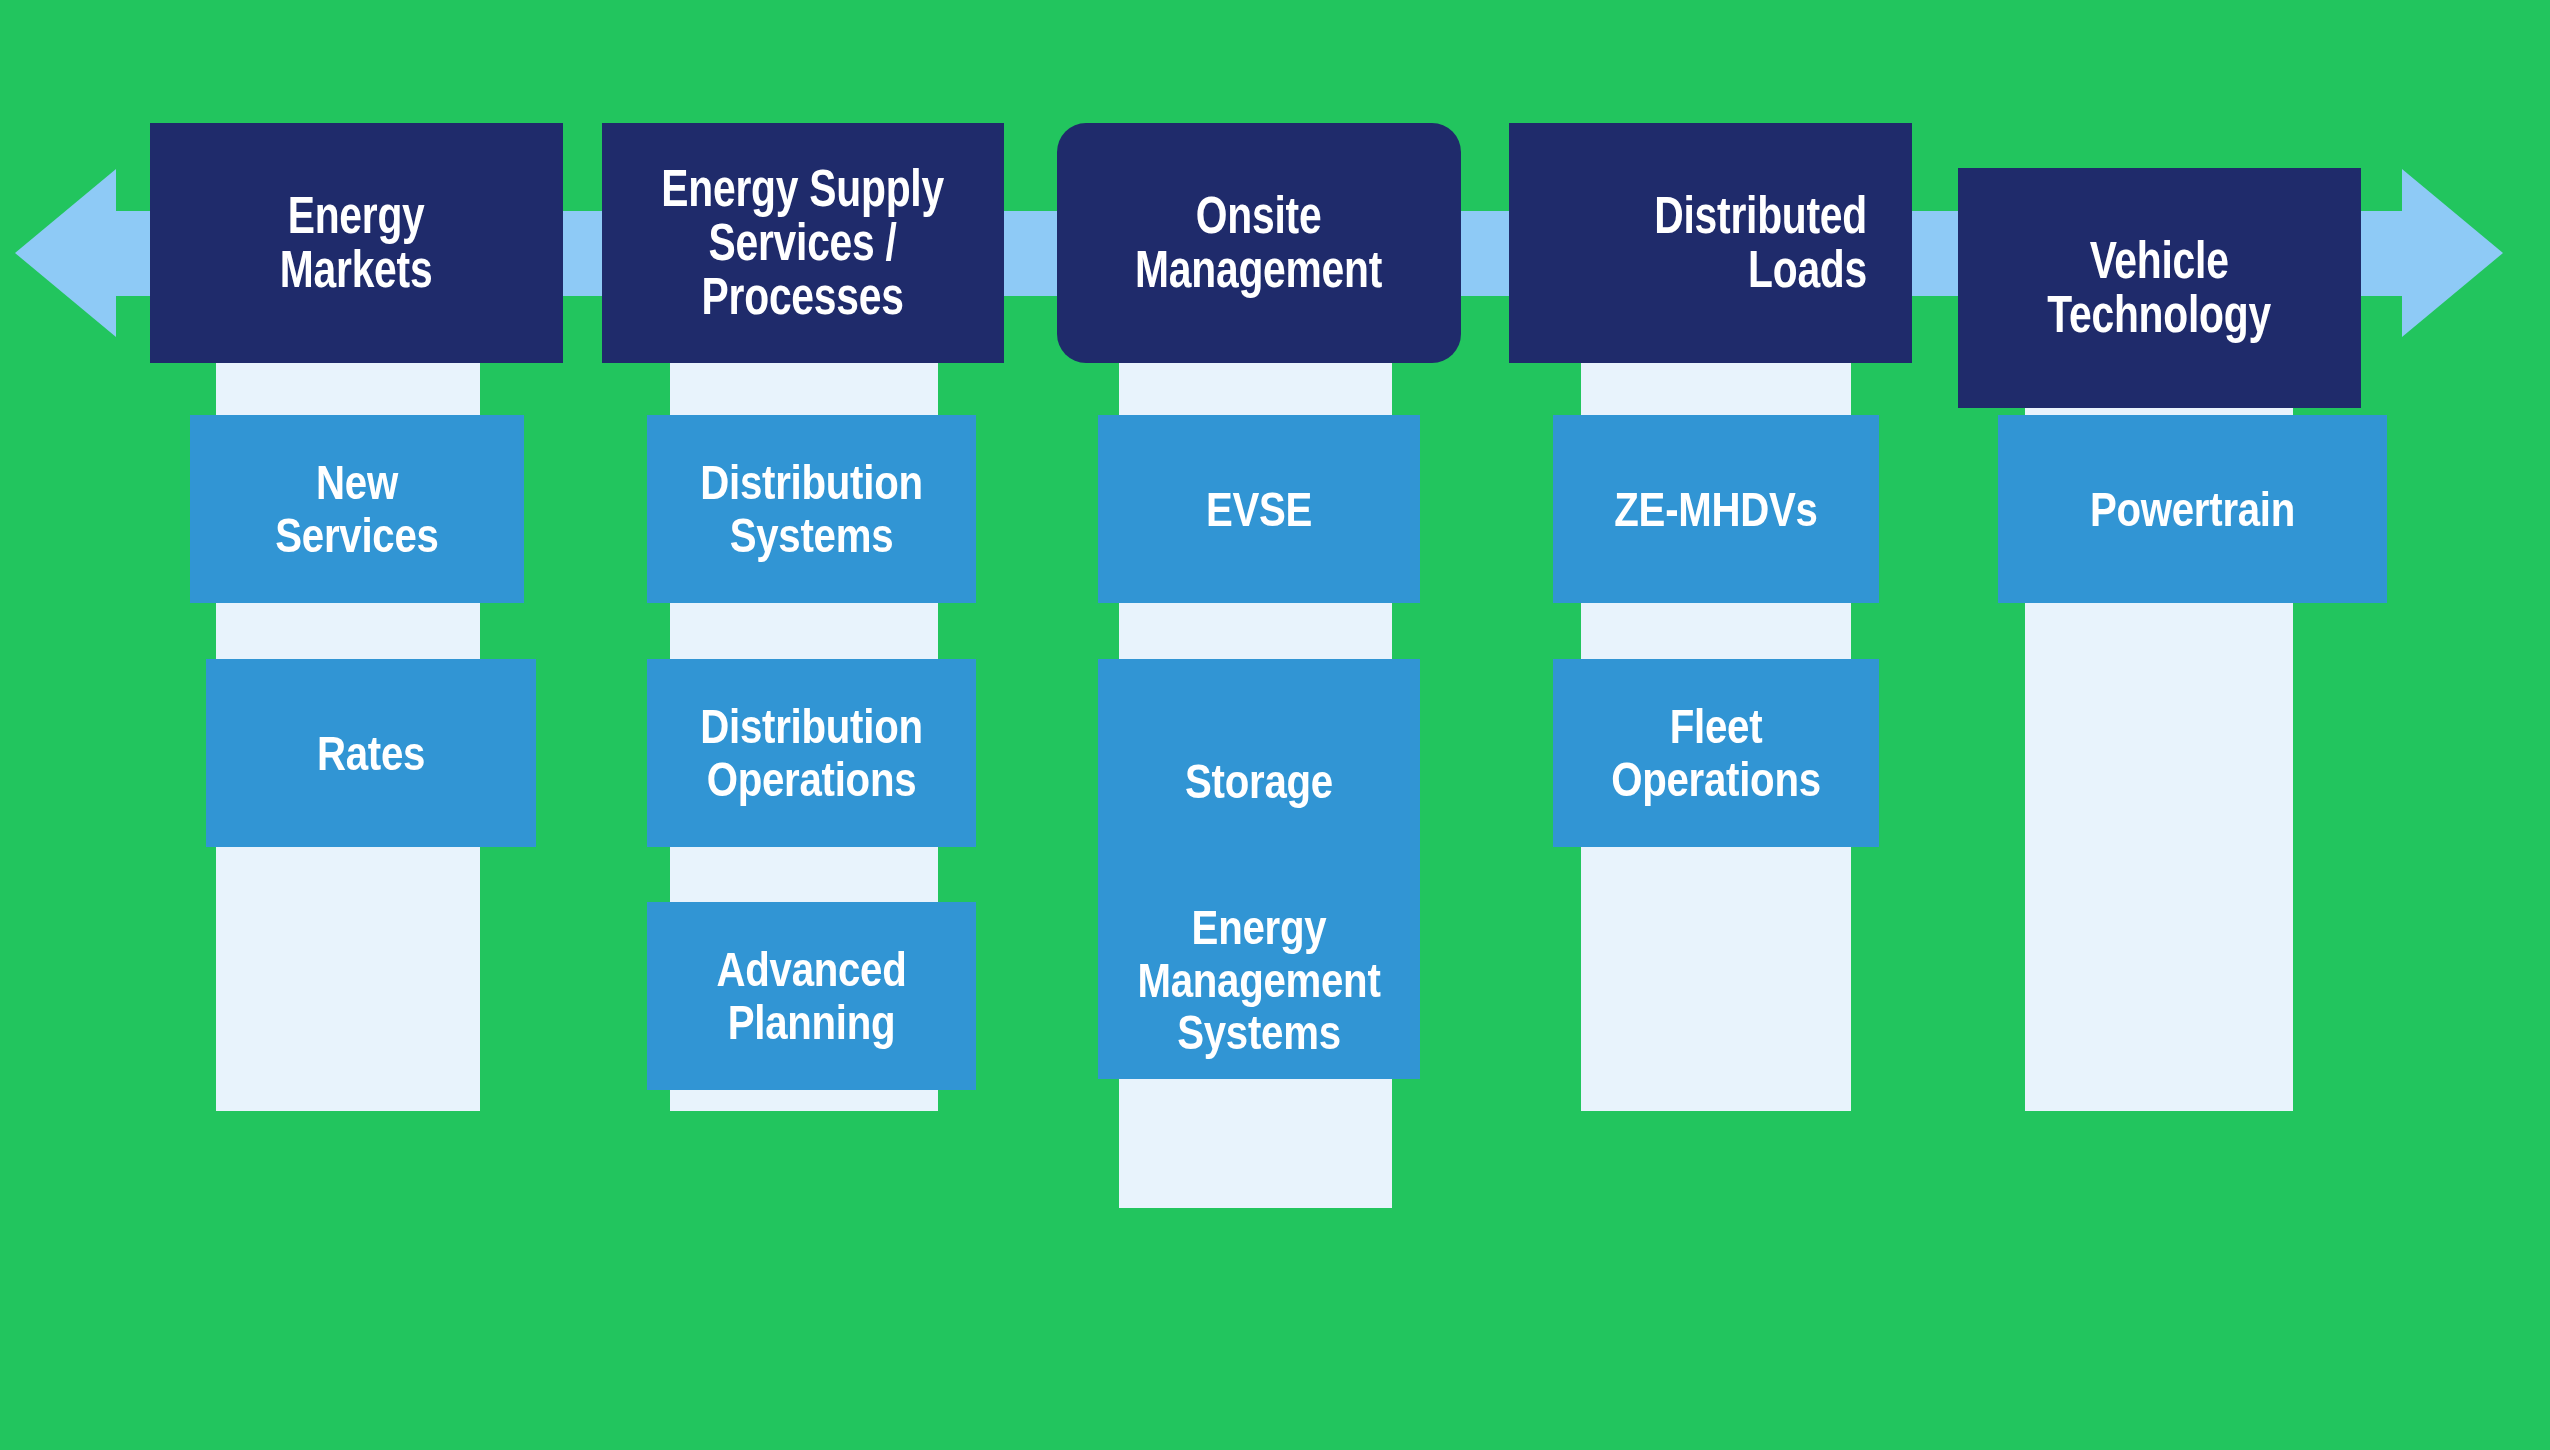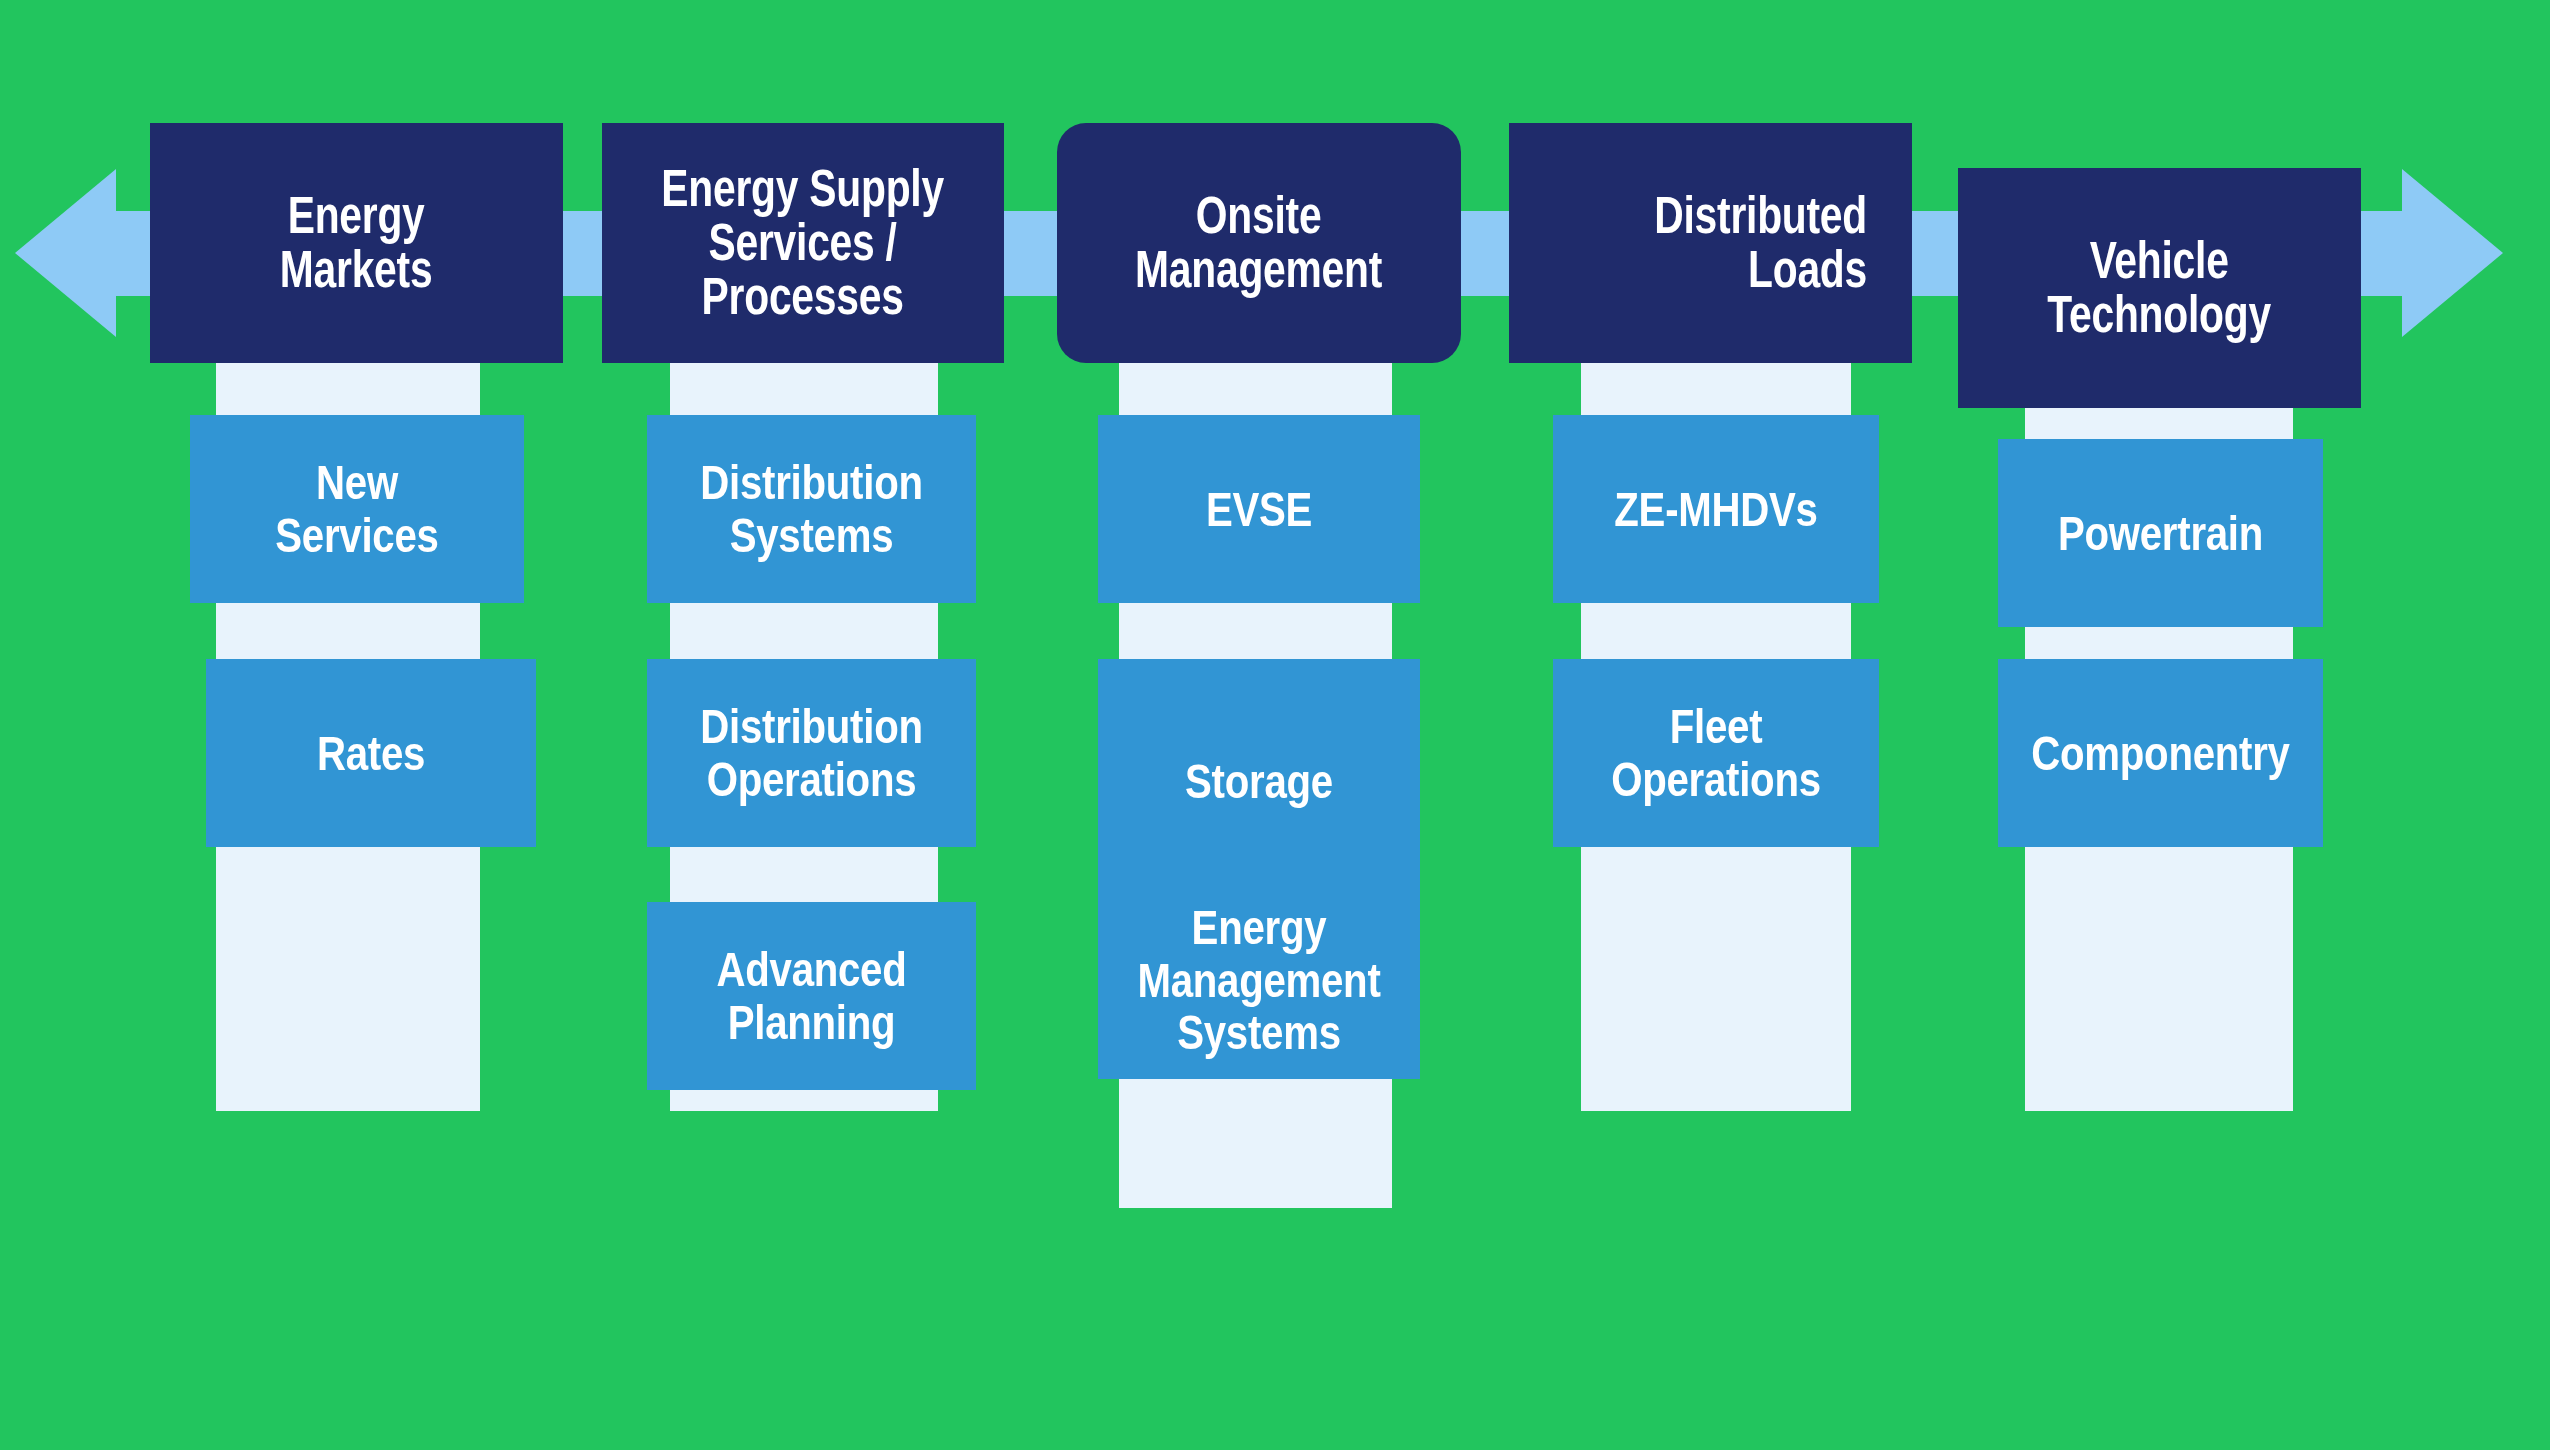--- a/index.html
+++ b/index.html
@@ -173,21 +173,18 @@
   </div>
 
   <div class="topic-box" style="left:1553px;top:415px;width:326px;height:188px;">
     <span class="label">ZE-MHDVs</span>
   </div>
   <div class="topic-box" style="left:1553px;top:659px;width:326px;height:188px;">
     <span class="label">Fleet
 Operations</span>
   </div>
 
-  <div class="topic-box" style="left:1998px;top:415px;width:325px;height:188px;margin-top:24px;">
+  <div class="topic-box" style="left:1998px;top:415px;width:389px;height:188px;">
     <span class="label">Powertrain</span>
-  </div>
-  <div class="topic-box" style="left:1998px;top:659px;width:325px;height:188px;">
-    <span class="label">Componentry</span>
   </div>
 
 </div>
 
 
 </body></html>

